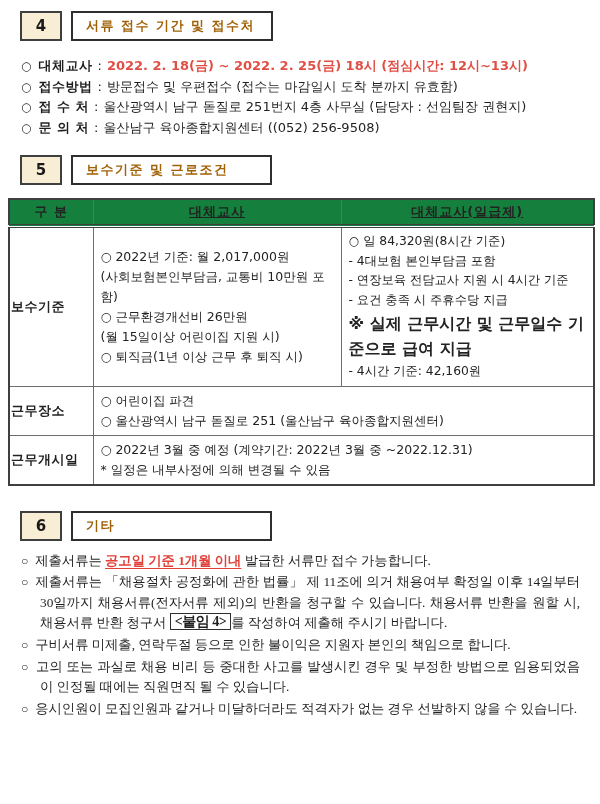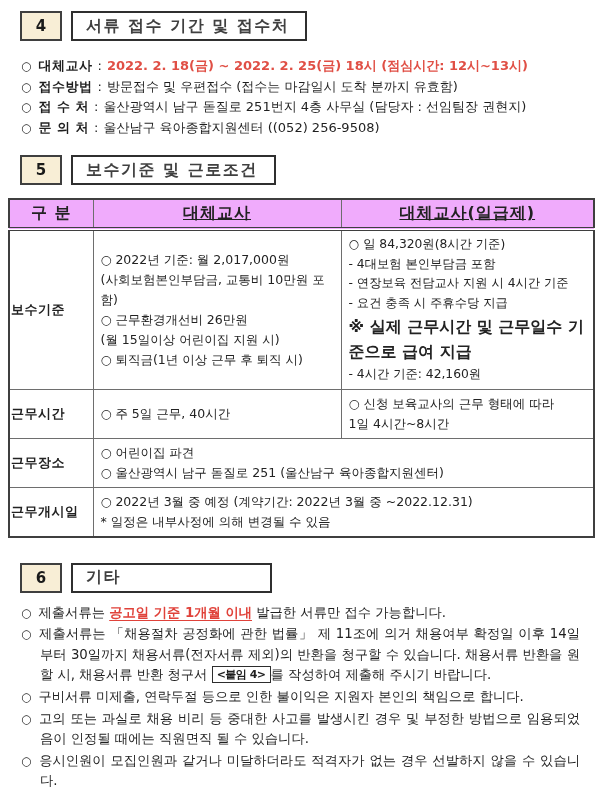--- a/index.html
+++ b/index.html
@@ -20,21 +20,21 @@
     border:2px solid #3f3f3f;
     display:flex;align-items:center;justify-content:center;
     font-weight:bold;font-size:15px;color:#1a1a1a;
   }
   .sec-title{
     border:2px solid #2f2f2f;
     background:#ffffff;
     display:flex;align-items:center;
     padding:2px 16px 2px 13px;
     min-width:168px;
-    font-weight:bold;font-size:16px;letter-spacing:1.5px;color:#404040;
+    font-weight:bold;font-size:13px;letter-spacing:1.5px;color:#a16207;
   }
   .sec-title.small{min-width:168px;text-align:center;}
 
   
   .s4-body{margin:15px 0 0 21px;font-size:13px;}
   .b-line{line-height:20.5px;white-space:nowrap;}
   .mk{margin-right:7px;font-size:12px;}
   .b-label{font-weight:bold;letter-spacing:.5px;}
   .colon{margin:0 5px;}
   .red{color:#e04f45;font-weight:bold;}
@@ -42,48 +42,48 @@
   
   .tbl-wrap{margin:13px 0 0 8px;}
   table{
     border-collapse:collapse;table-layout:fixed;
     width:585px;
     border:2px solid #3f3f3f;
     font-size:12.5px;color:#222;
   }
   th,td{border:1px solid #6e6e6e;vertical-align:middle;}
   thead th{
-    background:#f0abfc;
+    background:#15803d;
     border-bottom:4px double #3f3f3f;
-    font-weight:bold;font-size:16px;letter-spacing:1px;
+    font-weight:bold;font-size:13px;letter-spacing:1px;
     padding:3px 2px;height:17px;
   }
   thead th .u{text-decoration:underline;}
   .row-label{
     font-weight:bold;font-size:13px;letter-spacing:.5px;
     text-align:left;background:#fff;
   }
   td.cell{padding:4px 7px;line-height:1.6;}
   .pre{white-space:pre-line;}
   .tight{line-height:1.38;font-size:12.3px;}
   .note{font-weight:bold;font-size:16px;display:block;white-space:pre-line;}
   col.c1{width:84px;} col.c2{width:248px;} col.c3{width:253px;}
 
   
   .sec6{margin-top:25px;}
-  .s6-body{margin:10px 20px 16px 21px;font-size:13.3px;}
+  .s6-body{margin:10px 20px 16px 21px;font-size:13.3px;font-family:Liberation Serif, serif;}
   .p6{
     margin:0 0 1px 0;line-height:20.6px;
     padding-left:19px;text-indent:-19px;
     text-align:justify;
   }
   .hl-red{color:#e0423a;font-weight:bold;text-decoration:underline;text-underline-offset:3px;}
   .attach-box{
     display:inline-block;border:1.6px solid #2d2d2d;
-    padding:0 4px;font-weight:bold;font-size:11px;
+    padding:0 4px;font-weight:bold;font-size:14px;
     line-height:15px;text-indent:0;vertical-align:1px;
     letter-spacing:-.5px;
   }
   .gap-s5{margin-top:17px;}
 </style>
 </head>
 <body>
 
 <div class="page">
 
@@ -133,26 +133,20 @@
 (사회보험본인부담금,  교통비 10만원 포함)
 ○ 근무환경개선비 26만원
 (월 15일이상 어린이집 지원 시)
 ○ 퇴직금(1년 이상 근무 후 퇴직 시)</td>
           <td class="cell tight"><span class="pre">○ 일 84,320원(8시간 기준)
 - 4대보험 본인부담금 포함
 - 연장보육 전담교사 지원 시 4시간 기준
 - 요건 충족 시 주휴수당 지급</span><span class="note">※ 실제 근무시간 및 근무일수 기준으로 급여 지급</span><span class="pre">- 4시간 기준: 42,160원</span></td>
         </tr>
         <tr style="height:42px;">
-          <td class="row-label">근무시간</td>
-          <td class="cell">○ 주 5일 근무, 40시간</td>
-          <td class="cell pre">○ 신청 보육교사의 근무 형태에 따라
-1일 4시간~8시간</td>
-        </tr>
-        <tr style="height:42px;">
           <td class="row-label">근무장소</td>
           <td class="cell pre" colspan="2">○ 어린이집 파견
 ○ 울산광역시 남구 돋질로 251 (울산남구 육아종합지원센터)</td>
         </tr>
         <tr style="height:42px;">
           <td class="row-label">근무개시일</td>
           <td class="cell pre" colspan="2">○ 2022년 3월 중 예정 (계약기간: 2022년 3월 중 ~2022.12.31)
 * 일정은 내부사정에 의해 변경될 수 있음</td>
         </tr>
       </tbody>

